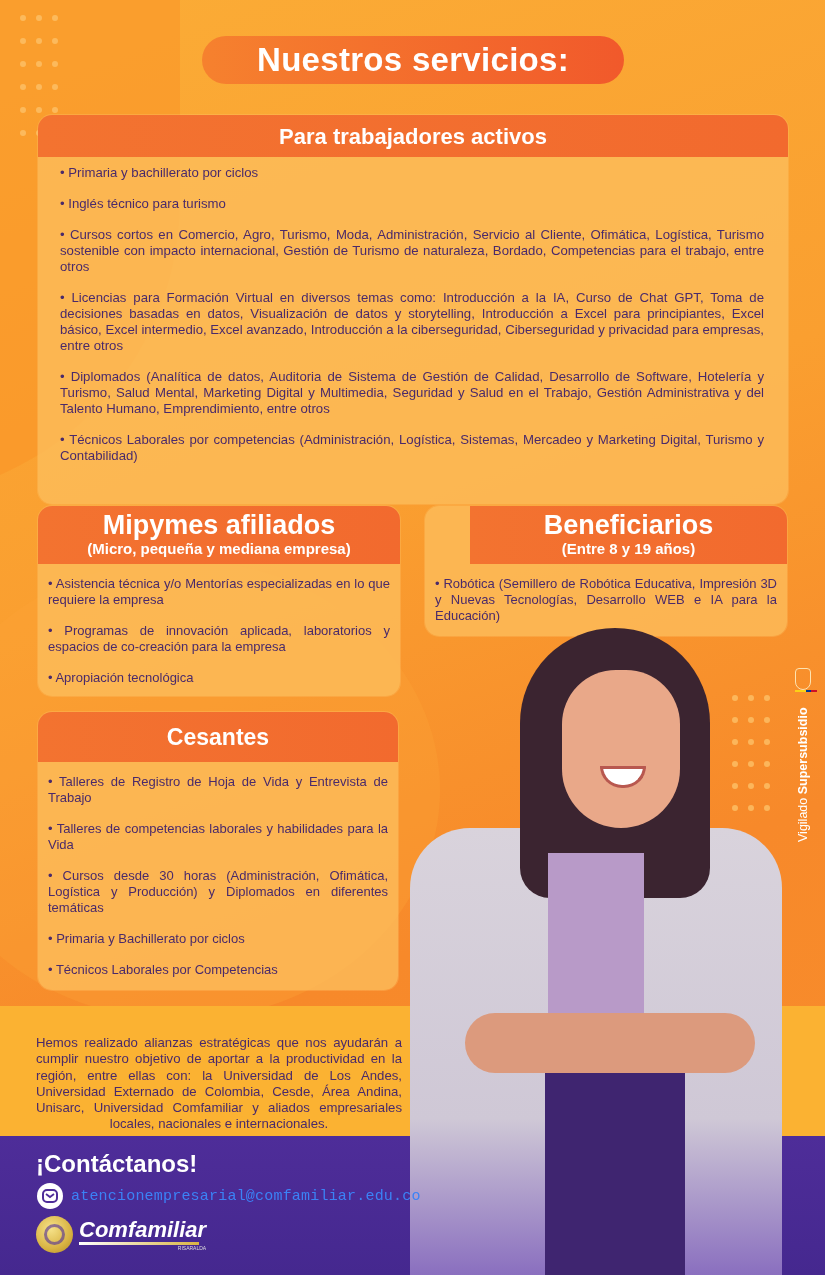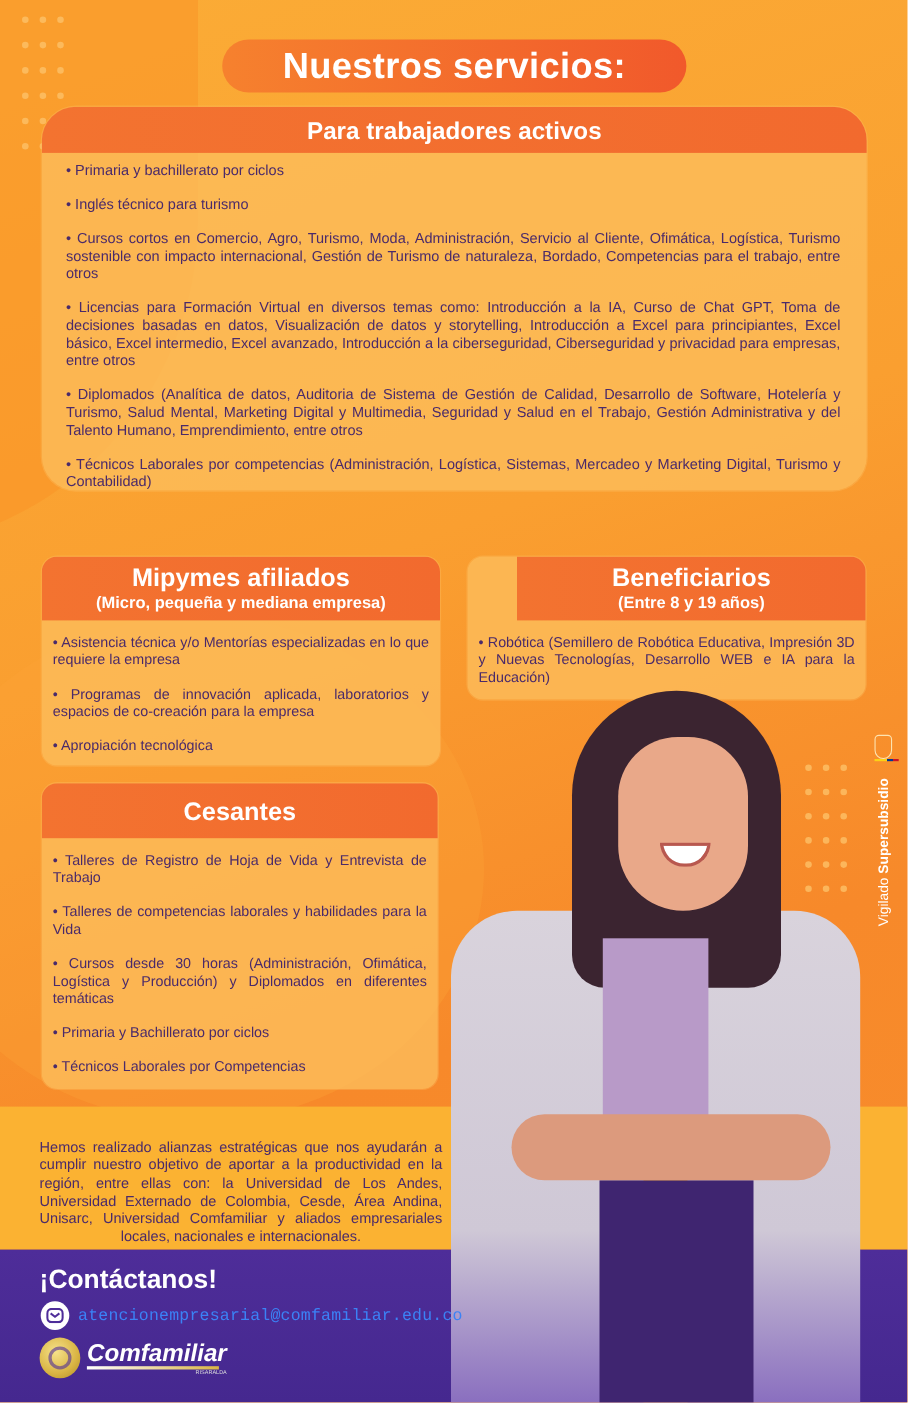--- a/index.html
+++ b/index.html
@@ -36,29 +36,29 @@
     box-shadow: 0 0 0 1px rgba(255,200,110,.3);
   }
   .card-head {
     background: linear-gradient(90deg, #f37330, #f26a2e);
     color: #fff; text-align: center; font-weight: 700;
   }
   .card-body { padding: 12px 10px; font-size: 13px; line-height: 16px; }
   .card-body p { margin-bottom: 15px; text-align: justify; }
   .card-body p:last-child { margin-bottom: 0; }
 
-  #card-activos { left: 38px; top: 97px; width: 750px; height: 349px; border-radius: 31px; }
+  #card-activos { left: 38px; top: 115px; width: 750px; height: 389px; }
   #card-activos .card-head { height: 42px; line-height: 44px; font-size: 22px; }
   #card-activos .card-body { padding: 8px 24px 8px 22px; font-size: 13.2px; }
 
   #card-mipymes { left: 38px; top: 506px; width: 362px; height: 190px; }
   #card-mipymes .card-head { height: 58px; padding-top: 4px; }
   #card-benef { left: 425px; top: 506px; width: 362px; height: 130px; }
   #card-benef .card-head { height: 58px; padding-top: 4px; margin-left: 45px; }
-  .head-title { font-size: 23px; line-height: 30px; }
+  .head-title { font-size: 27px; line-height: 30px; }
   .head-sub { font-size: 15px; line-height: 18px; }
 
   #card-cesantes { left: 38px; top: 712px; width: 360px; height: 278px; }
   #card-cesantes .card-head { height: 50px; line-height: 50px; font-size: 23px; }
 
   .alliances-band {
     position: absolute; left: 0; top: 1006px; width: 825px; height: 130px;
     background: #fbb232;
   }
   .alliances-text {

